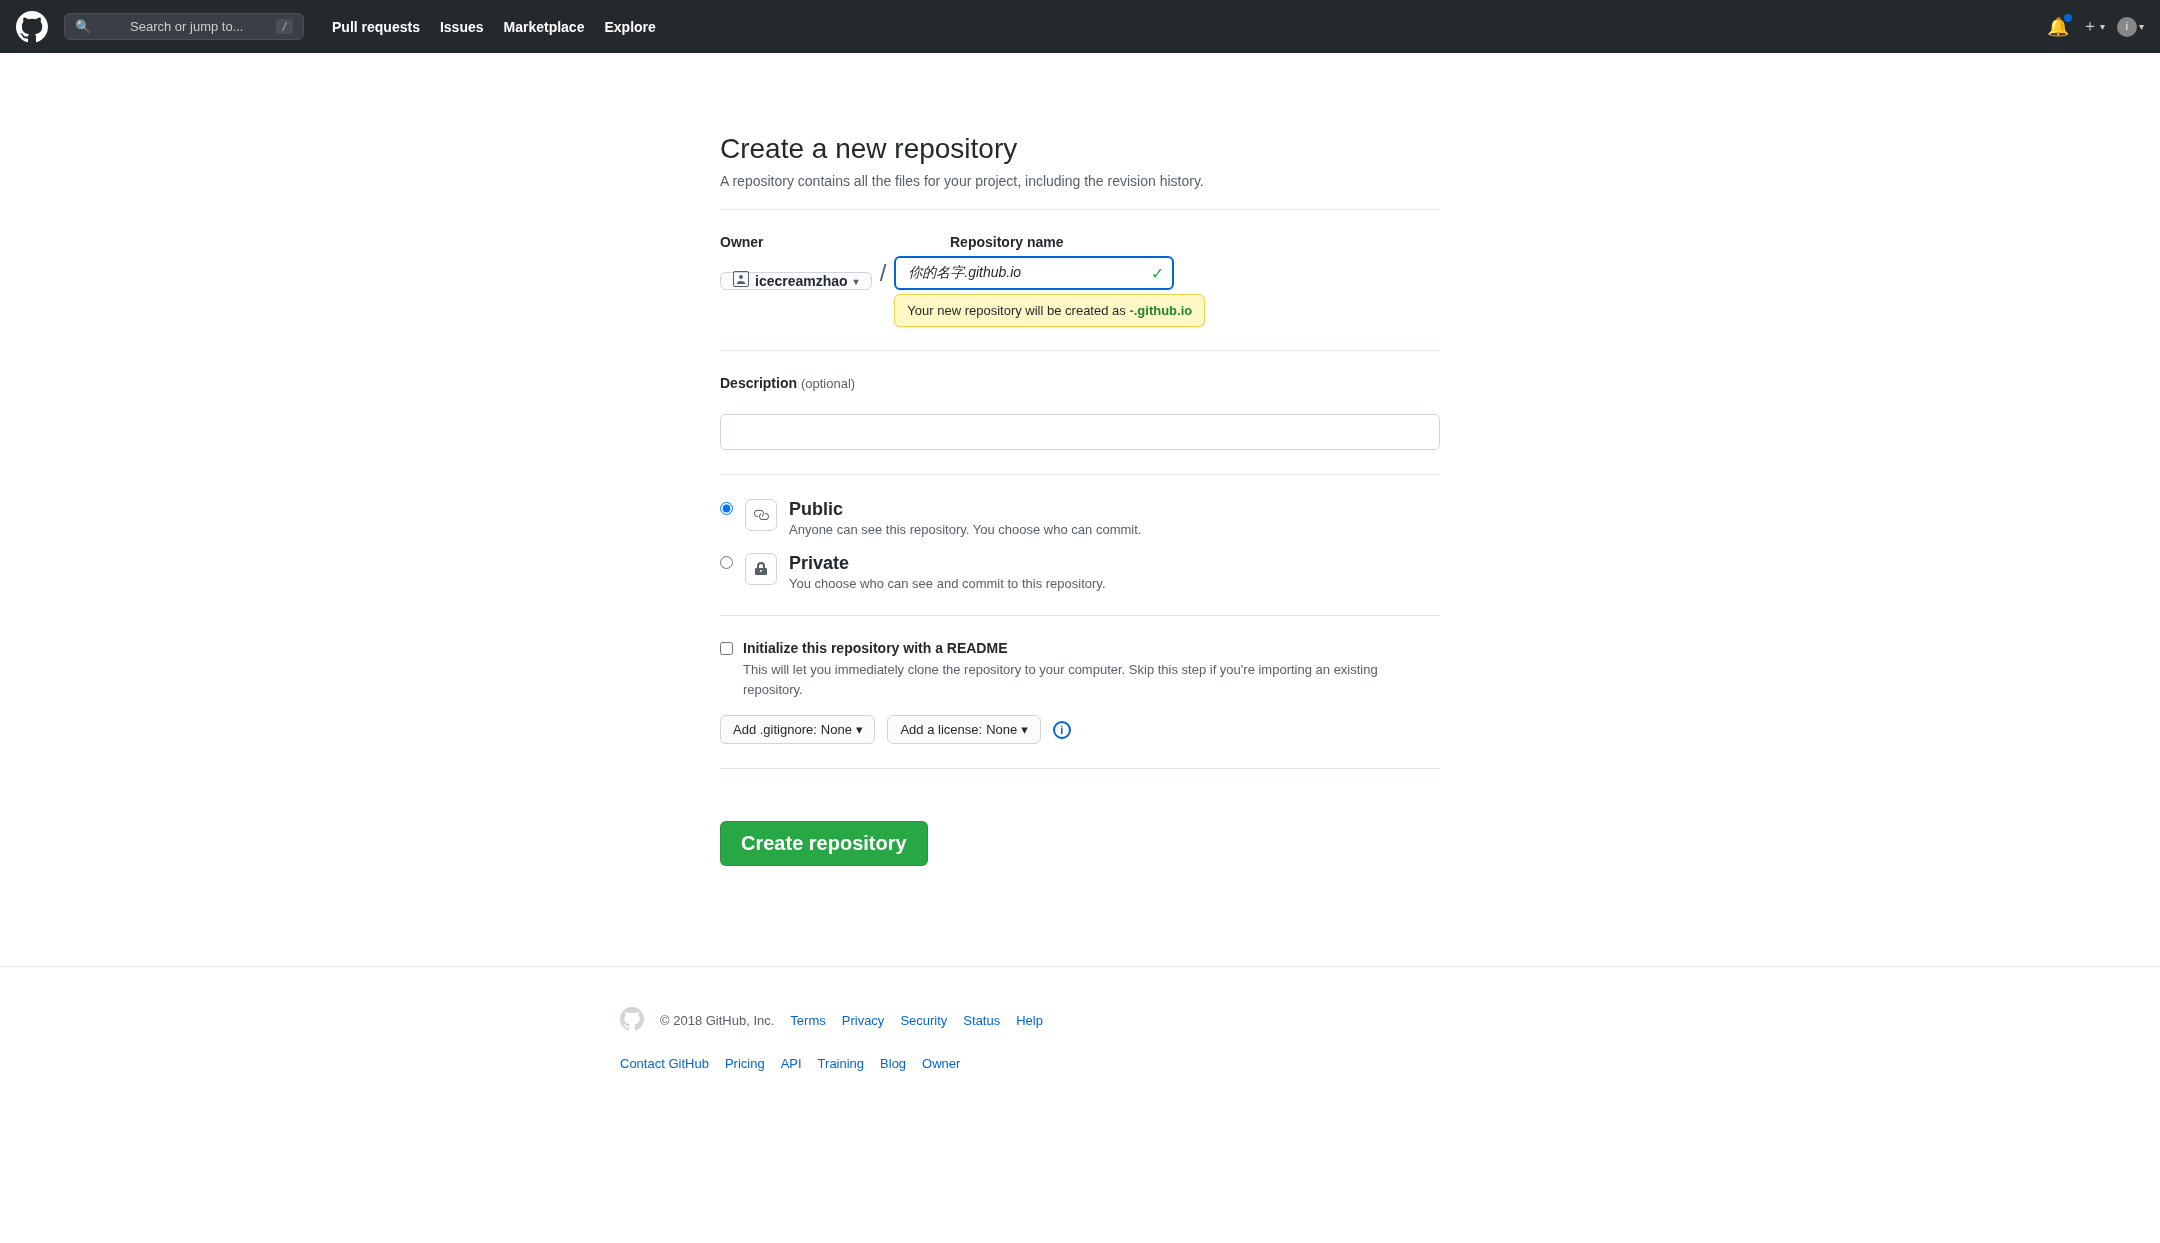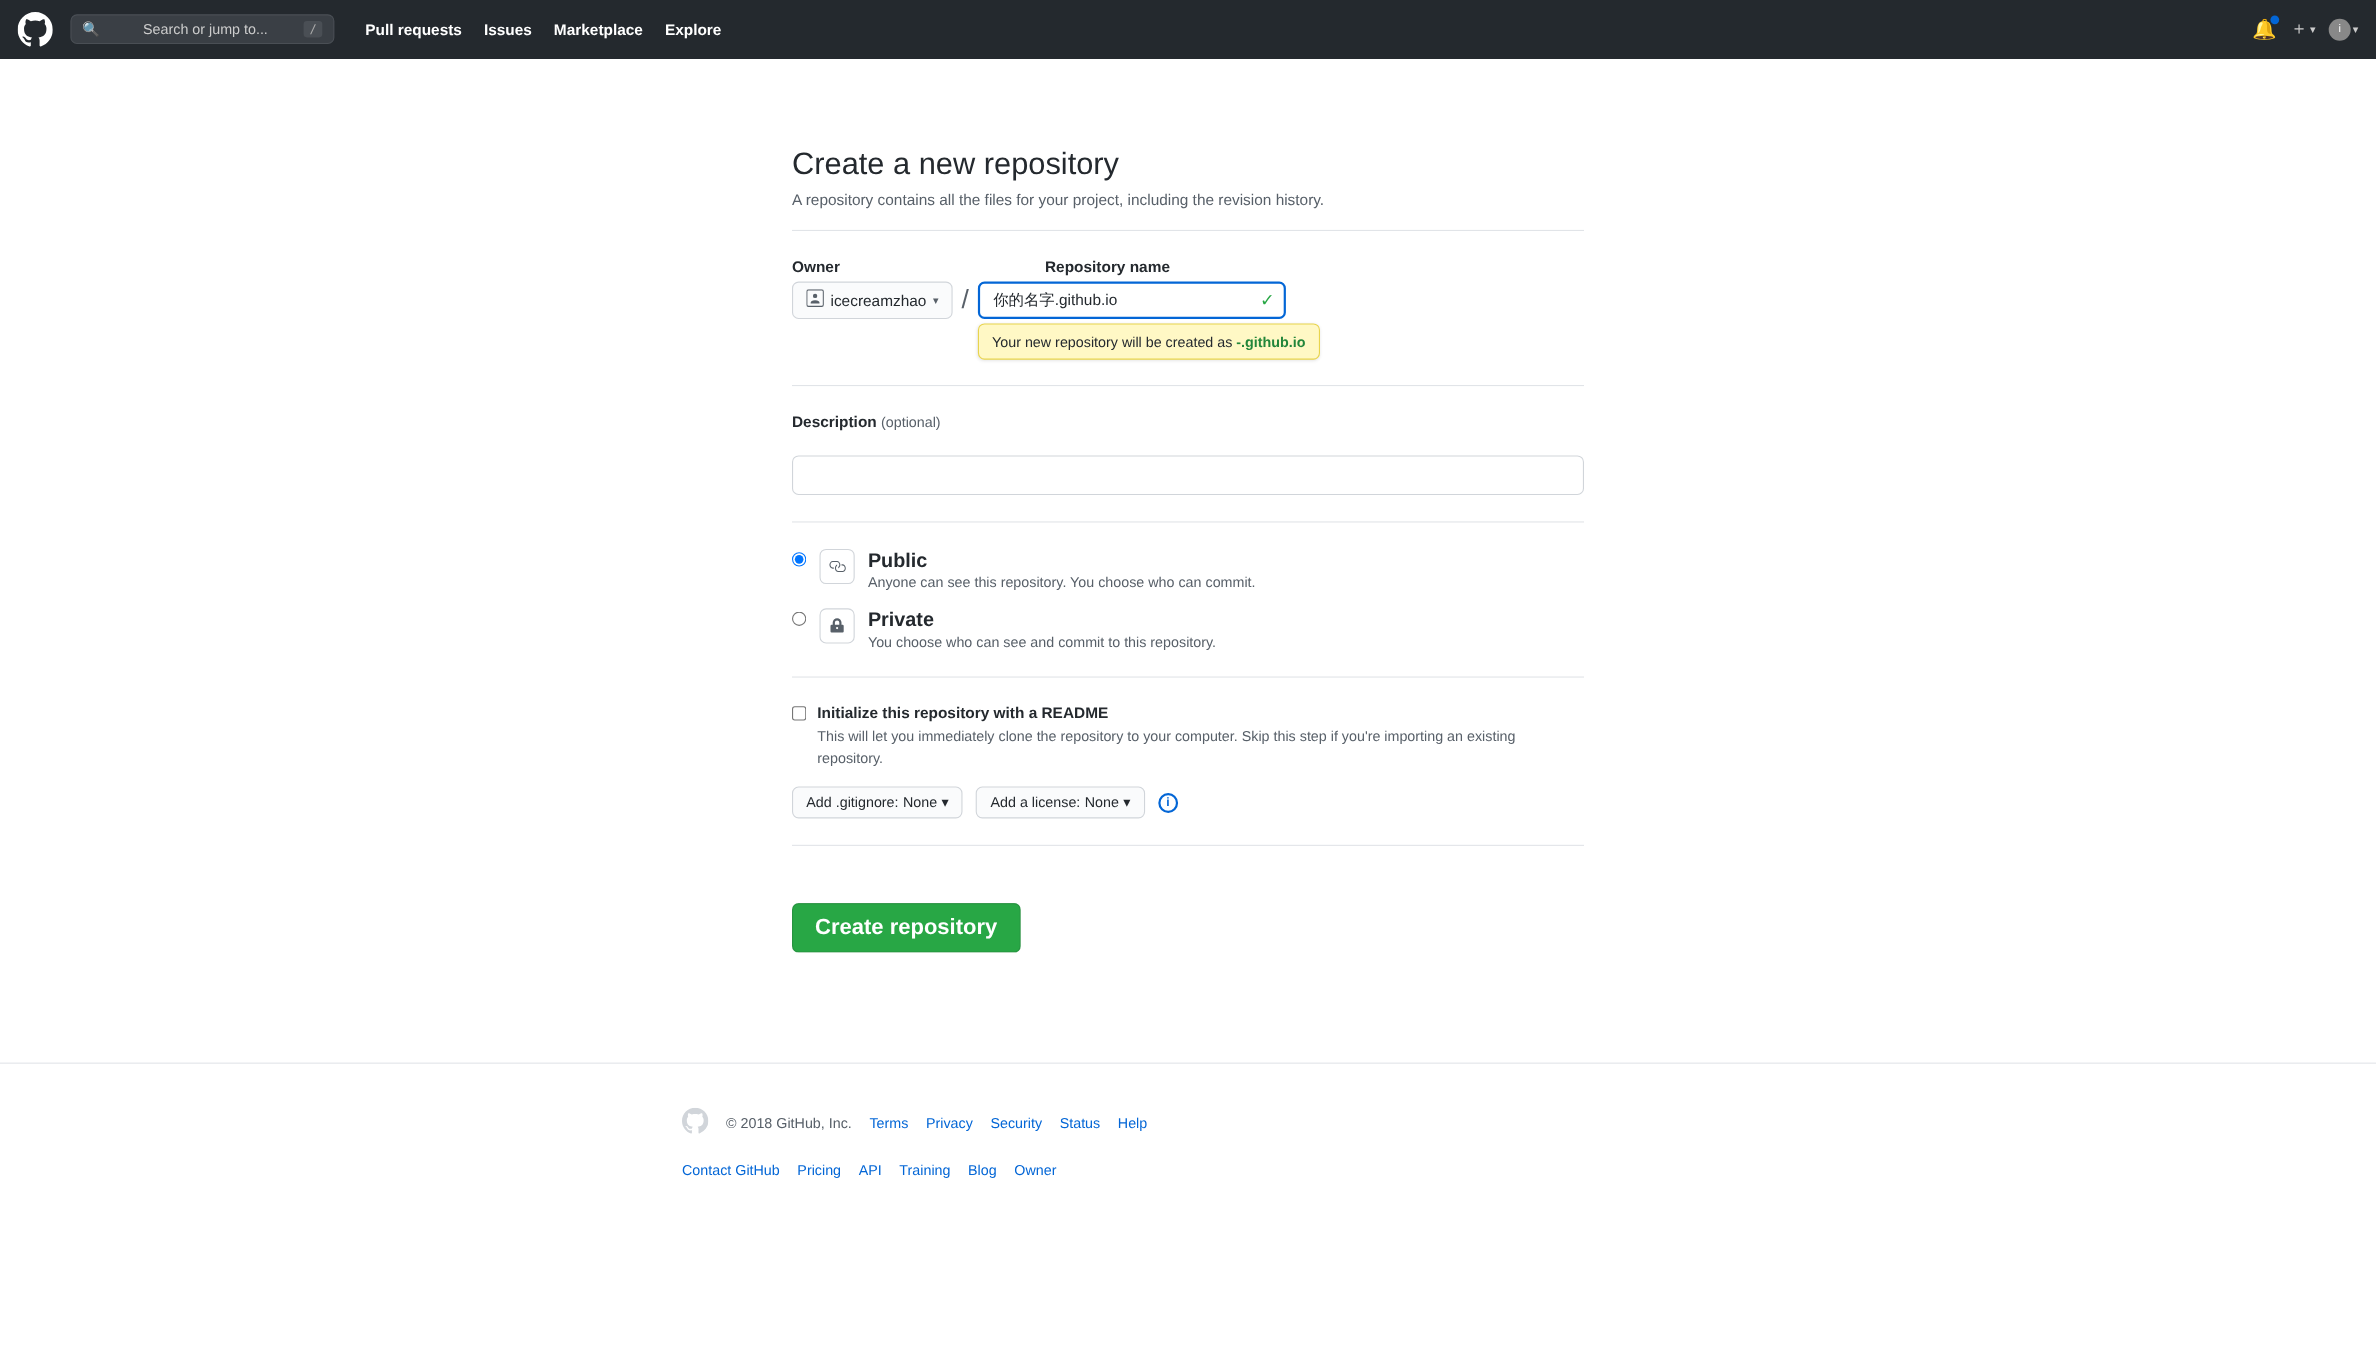--- a/index.html
+++ b/index.html
@@ -97,21 +97,22 @@
 
     .owner-select {
       display: flex;
       align-items: center;
       border: 1px solid #d1d5da;
       border-radius: 6px;
       padding: 6px 12px;
       background: #fafbfc;
       cursor: pointer;
       gap: 6px;
-      height: 34px;
+      height: 18px;
+      font-weight: bold;
     }
     .owner-icon { color: #586069; font-size: 16px; }
     .owner-name { font-size: 14px; color: #24292e; }
     .chevron { font-size: 10px; color: #586069; }
 
     .slash-sep {
       font-size: 24px;
       color: #586069;
       padding: 0 8px;
       line-height: 34px;
@@ -120,20 +121,21 @@
     .repo-name-input-wrap { position: relative; }
     .repo-name-input {
       border: 2px solid #0366d6;
       border-radius: 6px;
       padding: 6px 32px 6px 12px;
       font-size: 14px;
       width: 280px;
       height: 34px;
       outline: none;
       color: #24292e;
+      font-style: italic;
     }
     .repo-name-check {
       position: absolute;
       right: 10px;
       top: 50%;
       transform: translateY(-50%);
       color: #28a745;
       font-size: 16px;
     }
 

